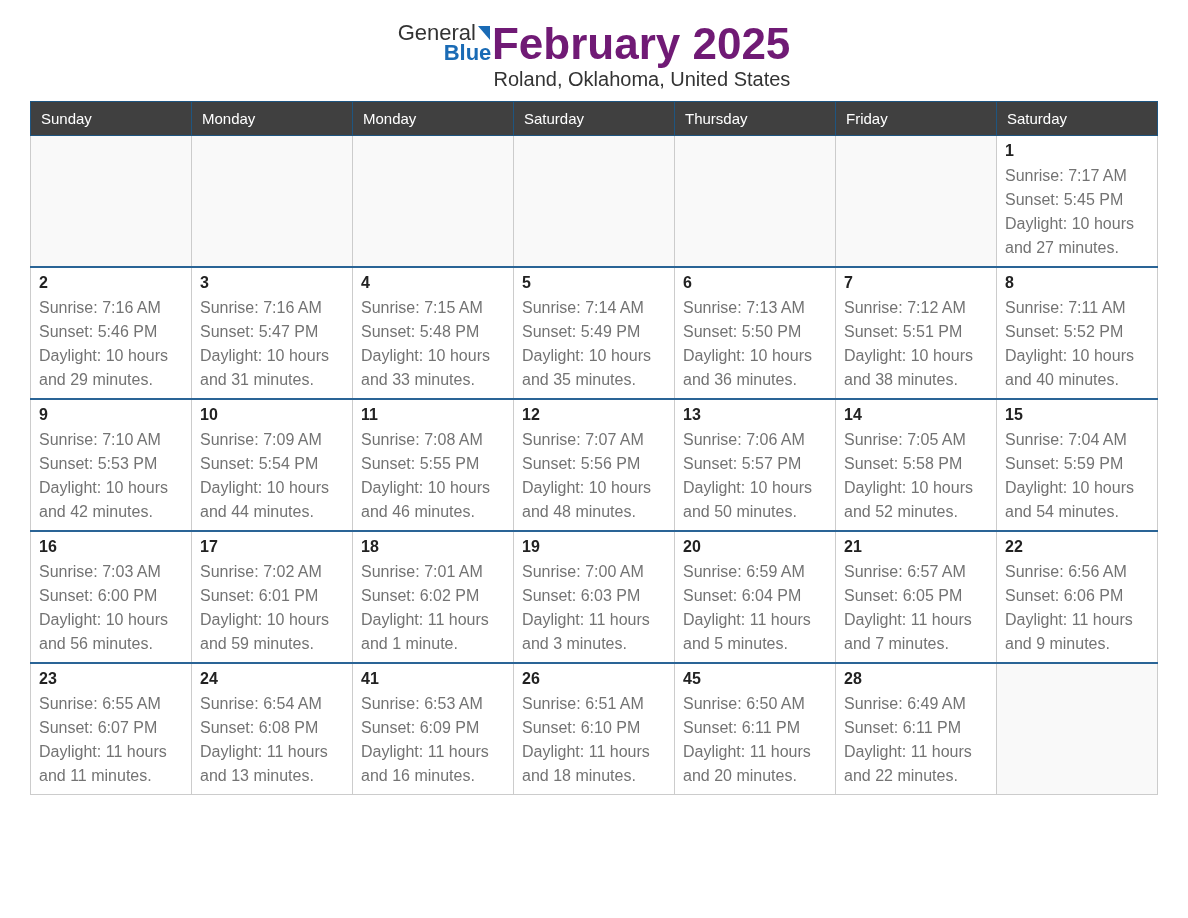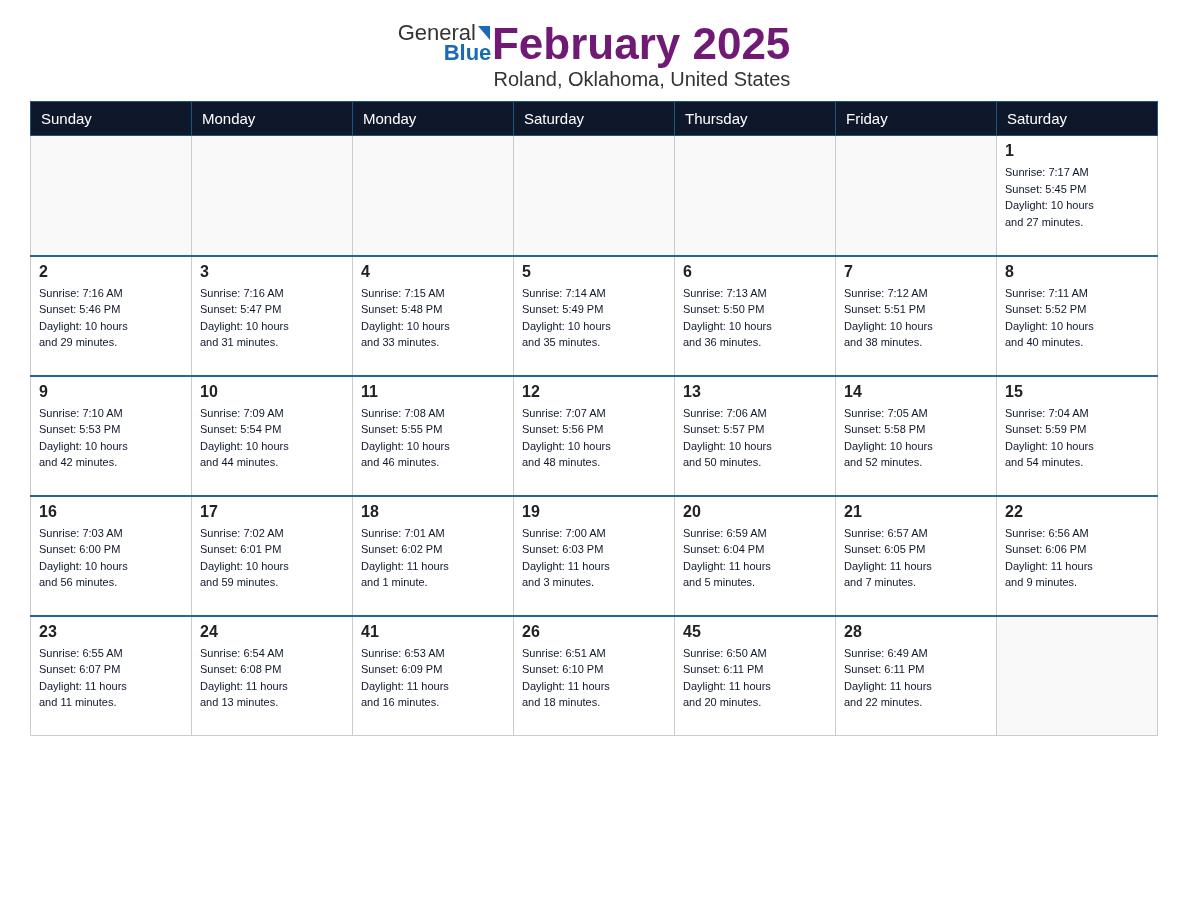--- a/index.html
+++ b/index.html
@@ -62,21 +62,21 @@
     .location-title {
       font-size: 20px;
       color: #333;
     }
     .calendar-table {
       width: 100%;
       border-collapse: collapse;
       margin-top: 10px;
     }
     .calendar-table th {
-      background-color: #0f172a;
+      background-color: #404040;
       color: #fff;
       font-size: 15px;
       font-weight: normal;
       padding: 8px 10px;
       text-align: left;
       border: 1px solid #1e5580;
     }
     .calendar-table td {
       border: 1px solid #ccc;
       vertical-align: top;
@@ -85,22 +85,22 @@
       height: 120px;
     }
     .day-number {
       font-size: 16px;
       font-weight: bold;
       color: #222;
       display: block;
       margin-bottom: 4px;
     }
     .day-info {
-      font-size: 11px;
-      color: #0f172a;
+      font-size: 16px;
+      color: #737373;
       line-height: 1.5;
     }
     .empty-cell {
       background: #f9f9f9;
     }
     .row-border td {
       border-top: 2px solid #2a6496;
     }
   </style>
 </head>

